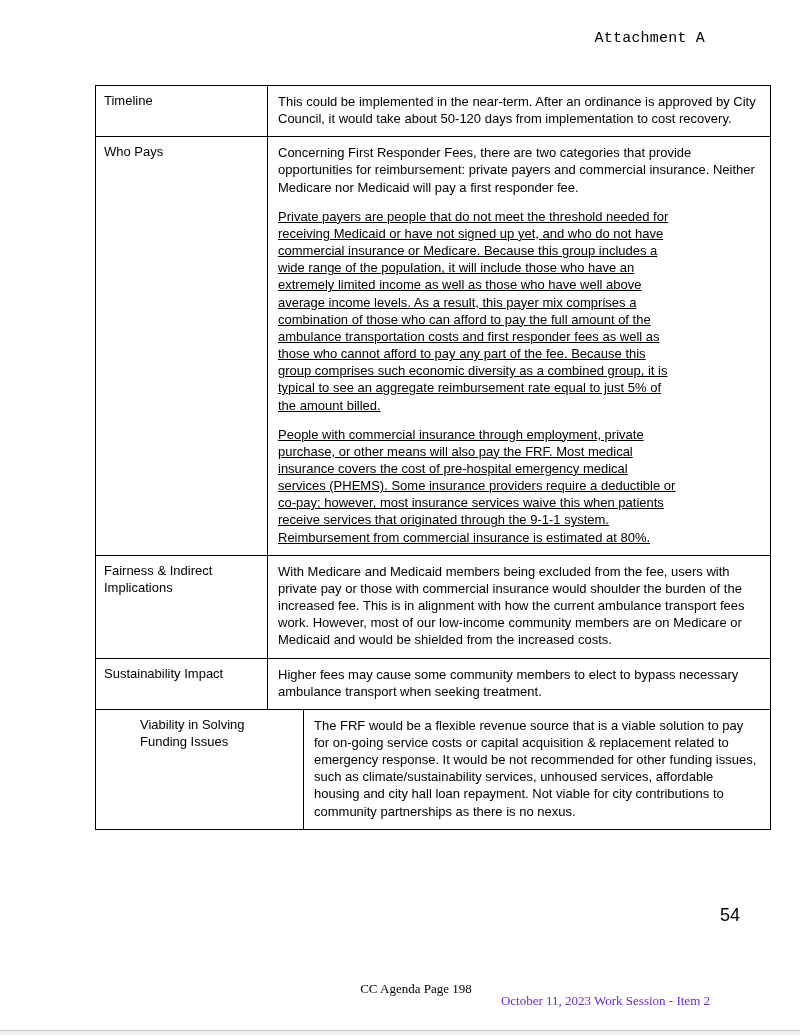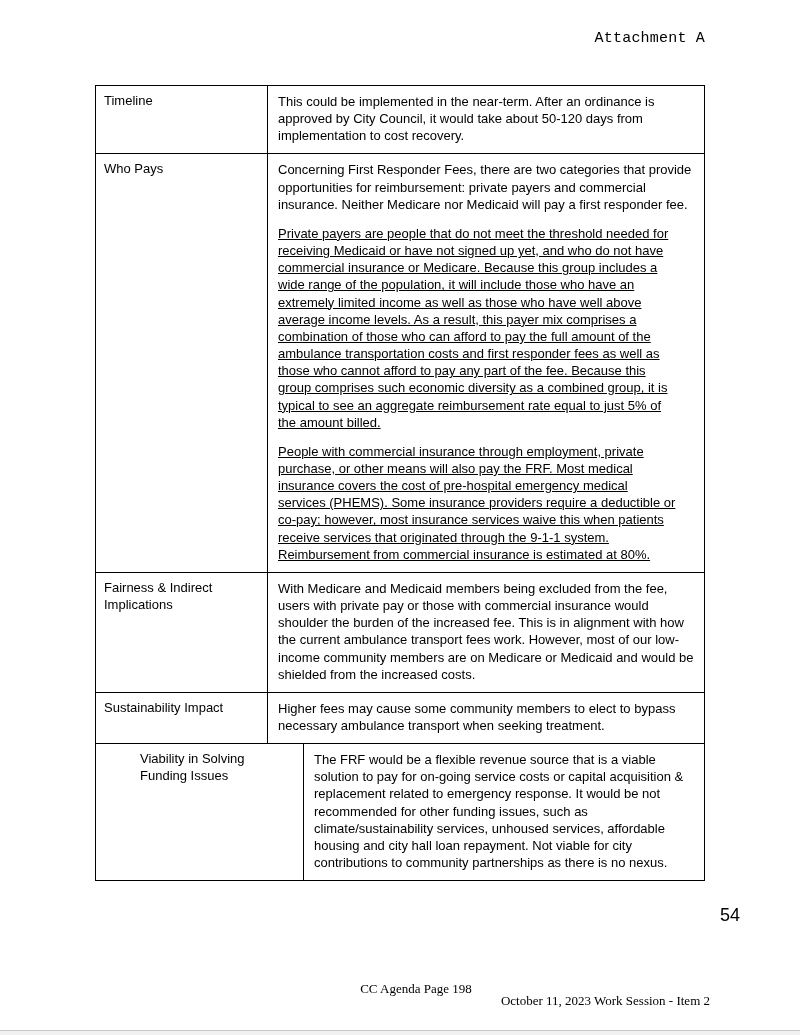--- a/index.html
+++ b/index.html
@@ -22,21 +22,21 @@
     right: 95px;
     font-family: Liberation Mono, monospace;
     font-size: 15px;
     letter-spacing: 0.2px;
     text-align: center;
   }
   .doc-table {
     position: absolute;
     left: 95px;
     top: 85px;
-    width: 610px;
+    width: 676px;
     border: 1px solid #000000;
     box-sizing: border-box;
   }
   .trow {
     display: flex;
     border-bottom: 1px solid #000000;
   }
   .trow:last-child {
     border-bottom: none;
     margin-left: 36px;
@@ -81,21 +81,21 @@
     text-align: center;
     font-family: "Liberation Serif", "DejaVu Serif", serif;
     font-size: 13px;
   }
   .footer-right {
     position: absolute;
     top: 993px;
     right: 90px;
     font-family: "Liberation Serif", "DejaVu Serif", serif;
     font-size: 13px;
-    color: #000000;
+    color: #6d28d9;
   }
   .page-edge {
     position: absolute;
     bottom: 0;
     left: 0;
     right: 0;
     height: 4px;
     background: #f1f1f1;
     border-top: 1px solid #c9c9c9;
   }

